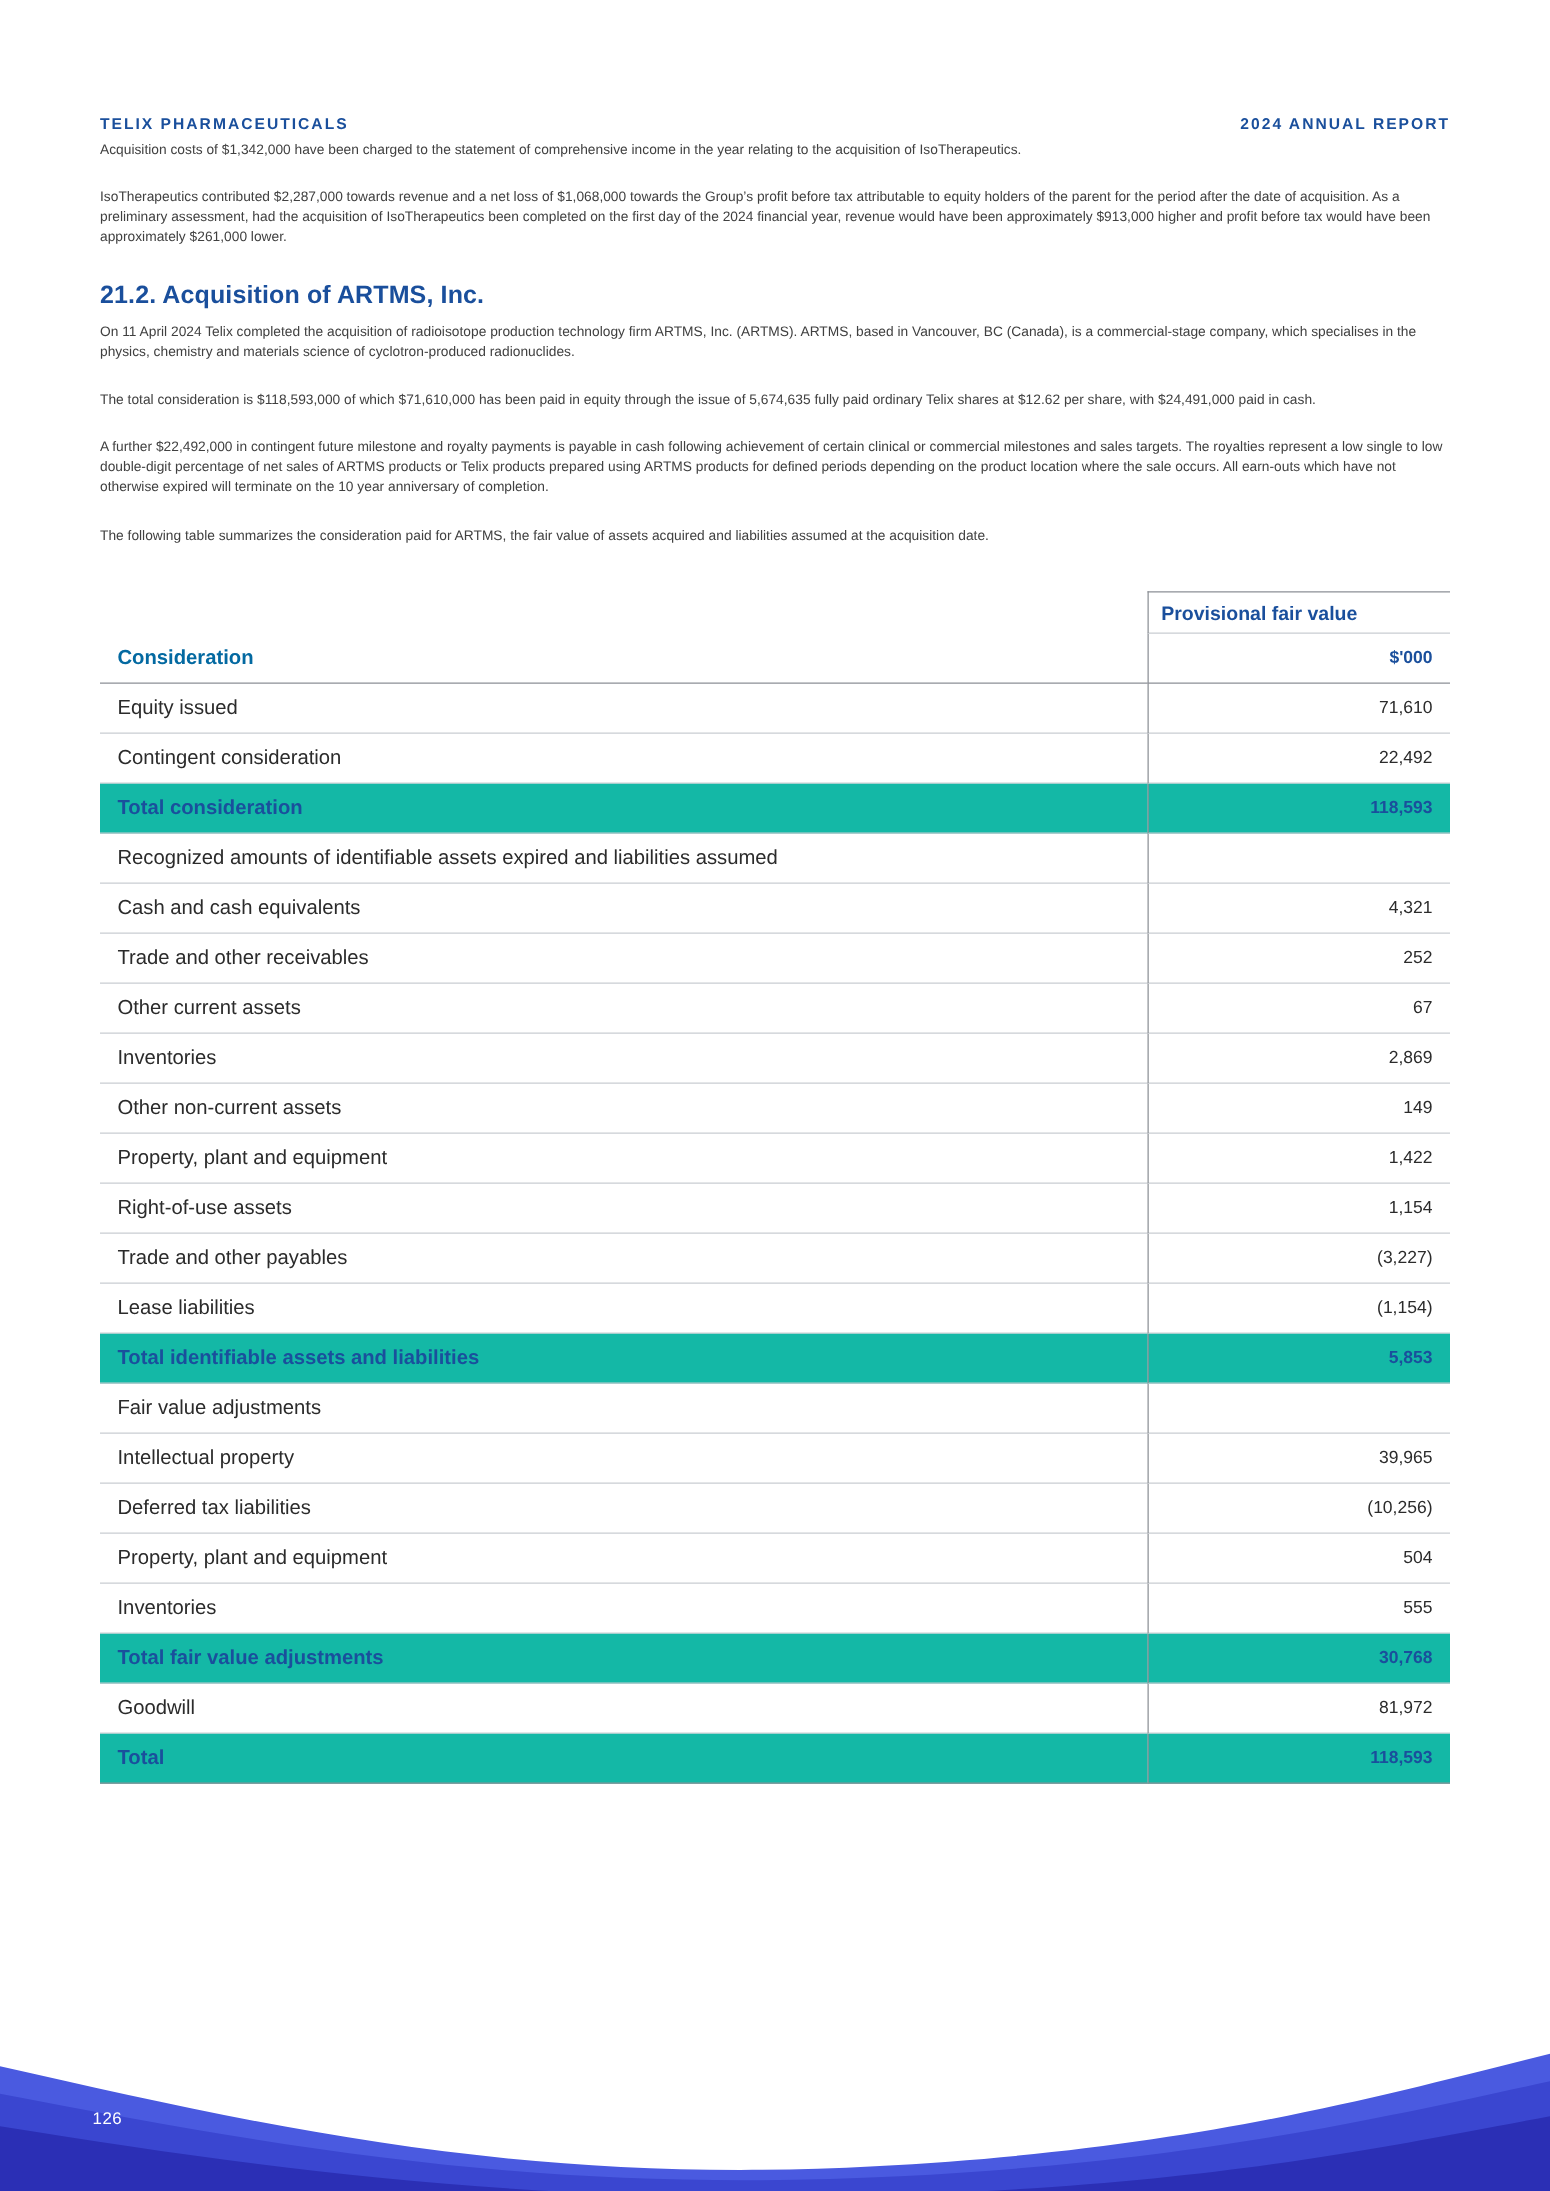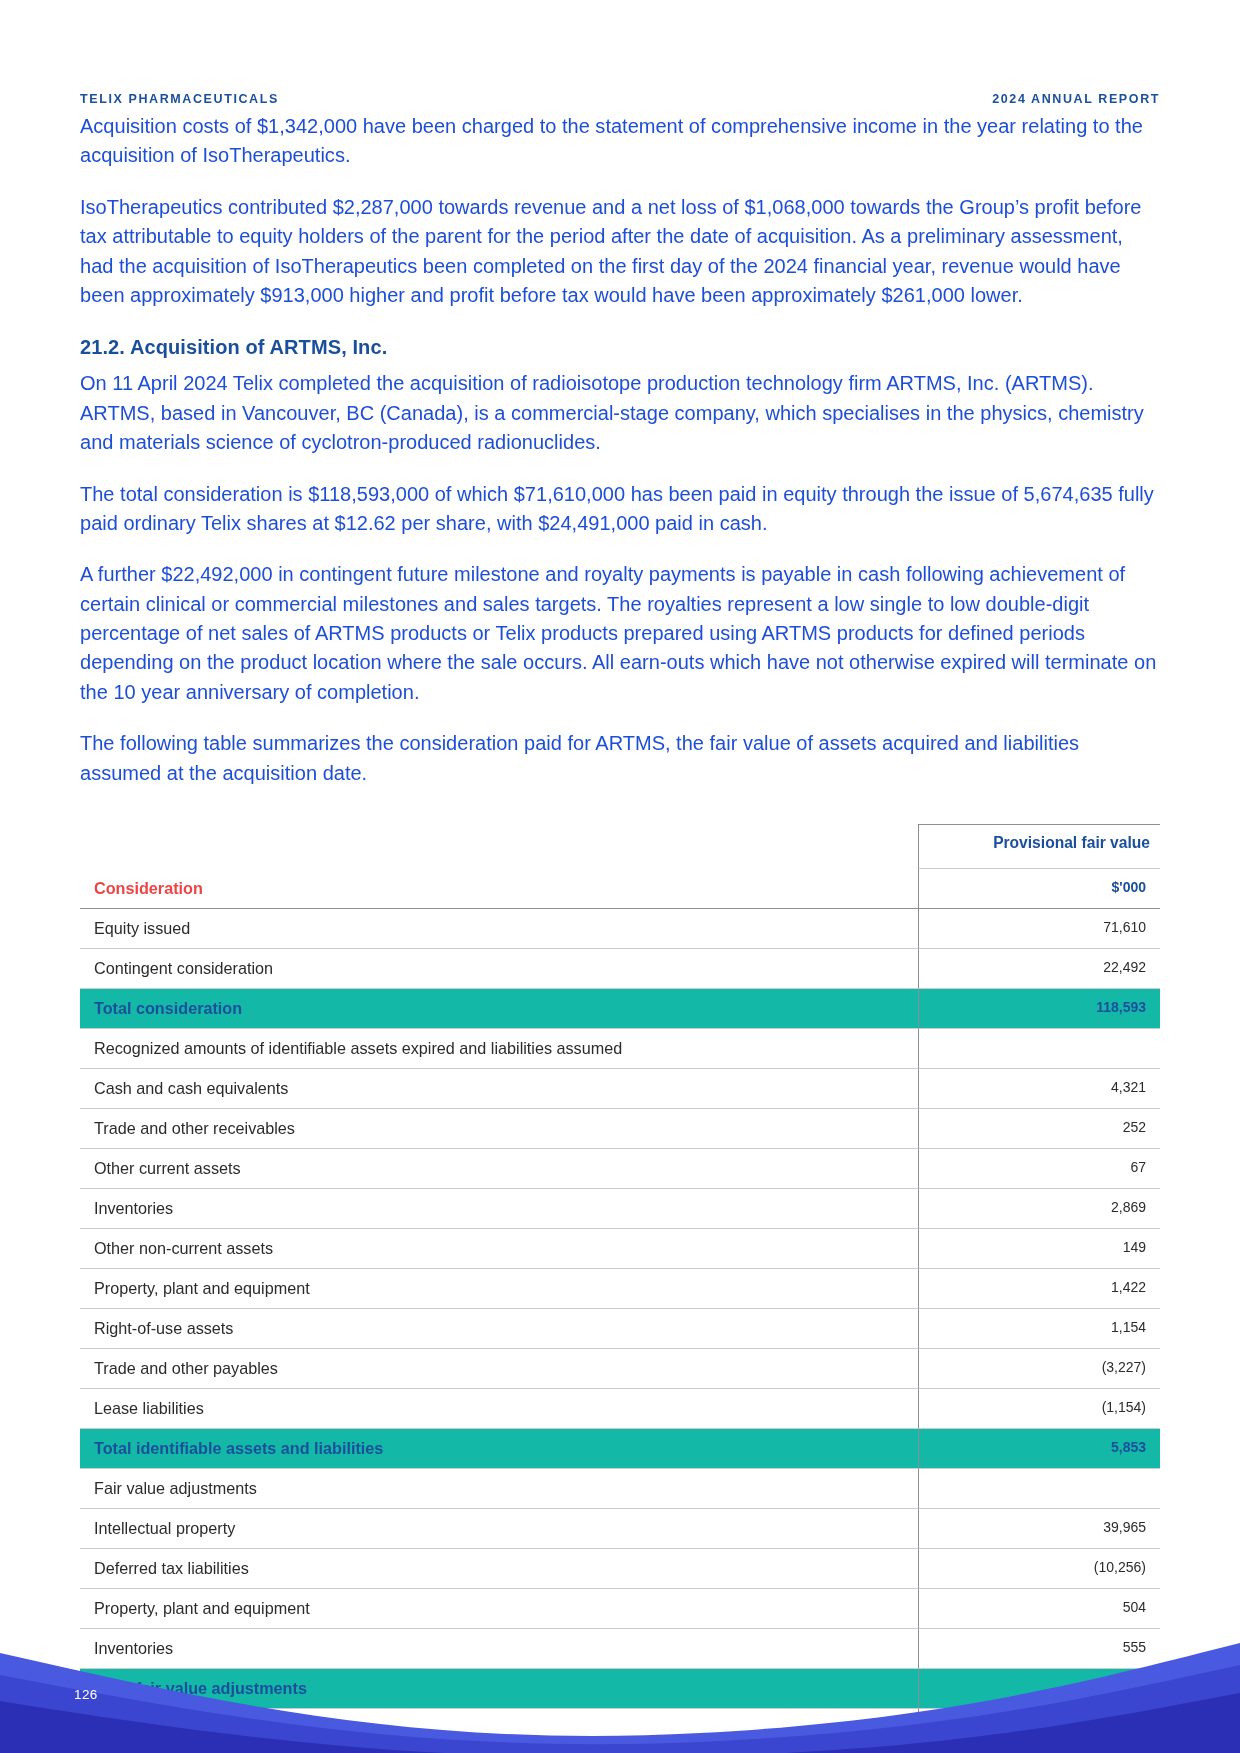--- a/index.html
+++ b/index.html
@@ -39,23 +39,23 @@
     margin-top: 44px;
   }
   
   .content {
     position: absolute;
     top: 112px;
     left: 80px;
     width: 1080px;
   }
   p.para {
-    font-size: 20px;
+    font-size: 11px;
     line-height: 1.47;
-    color: #1d4ed8;
+    color: #404040;
     margin: 0 0 22px 0;
     letter-spacing: 0.01px;
   }
   h2.section-title {
     font-size: 20px;
     color: #1a4f9c;
     font-weight: 600;
     margin: 26px 0 10px 0;
     letter-spacing: 0.1px;
   }
@@ -84,25 +84,25 @@
   }
   .row.header-row .cell-label {
     border-bottom: none;
   }
   .row.header-row .cell-value {
     color: #1a4f9c;
     font-weight: 700;
     font-size: 15.6px;
     border-bottom: 1px solid #c9cdd2;
     border-top: 1px solid #8c9096;
-    text-align: right;
-    padding: 9px 10px 16px 10px;
+    text-align: left;
+    padding: 9px 10px 5px 10px;
   }
   .row.subheader-row .cell-label {
-    color: #ef4444;
+    color: #0369a1;
     font-weight: 700;
     border-bottom: 1px solid #8c9096;
   }
   .row.subheader-row .cell-value {
     color: #1a4f9c;
     font-weight: 700;
     border-bottom: 1px solid #8c9096;
   }
   .row.total .cell-label,
   .row.total .cell-value {

